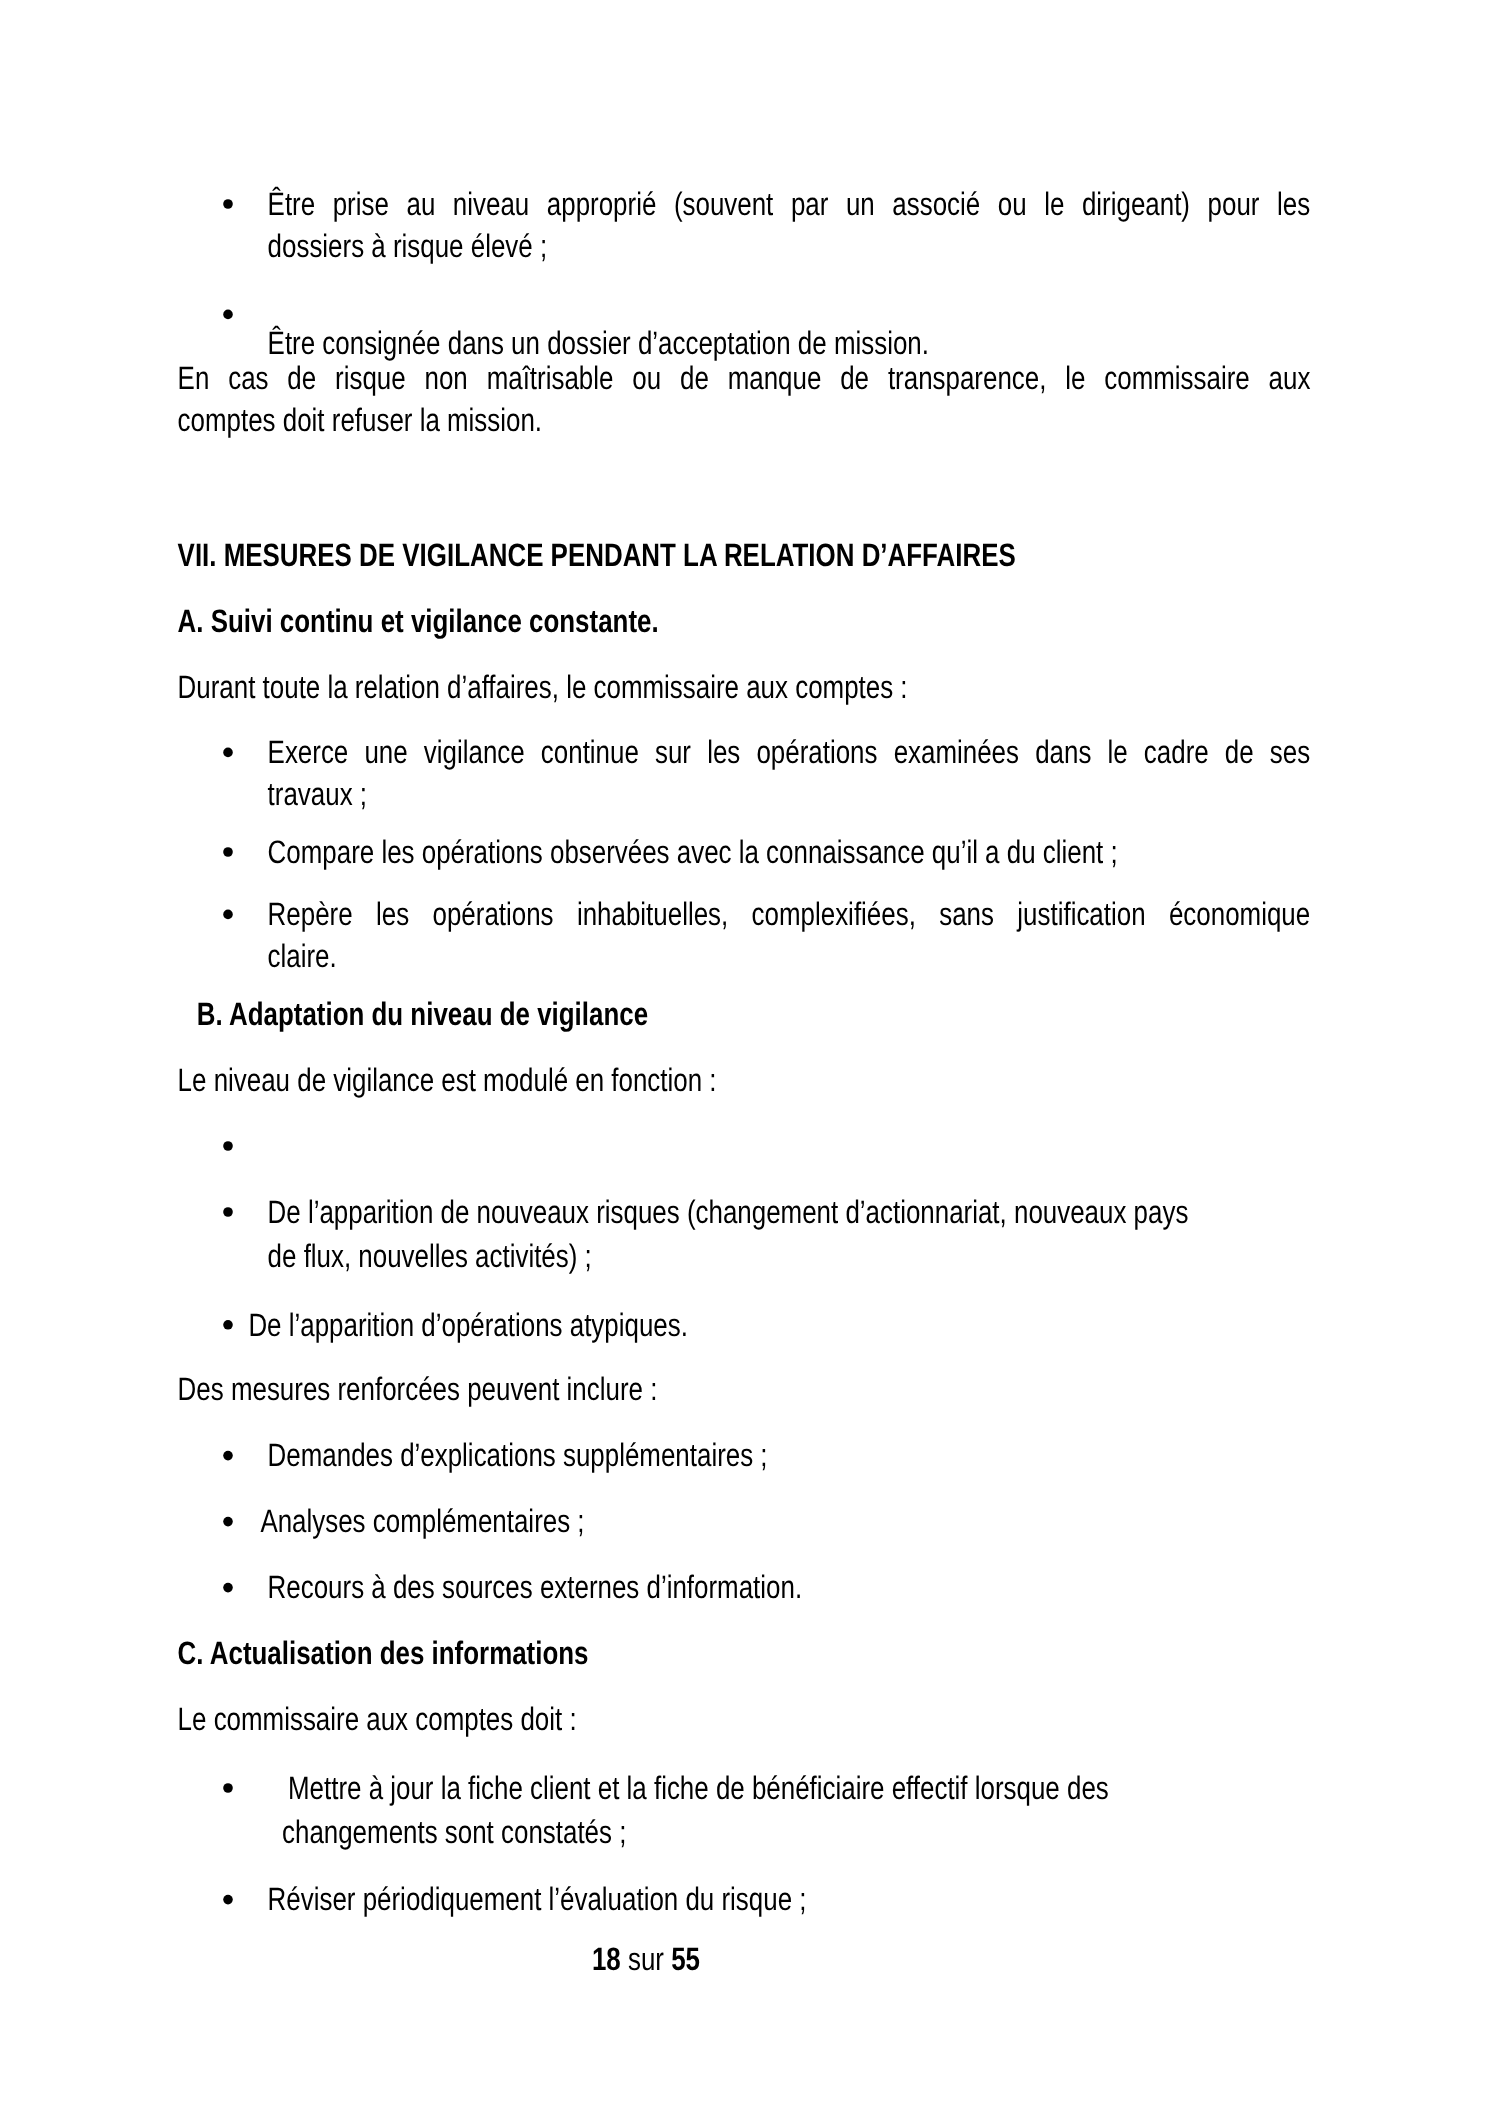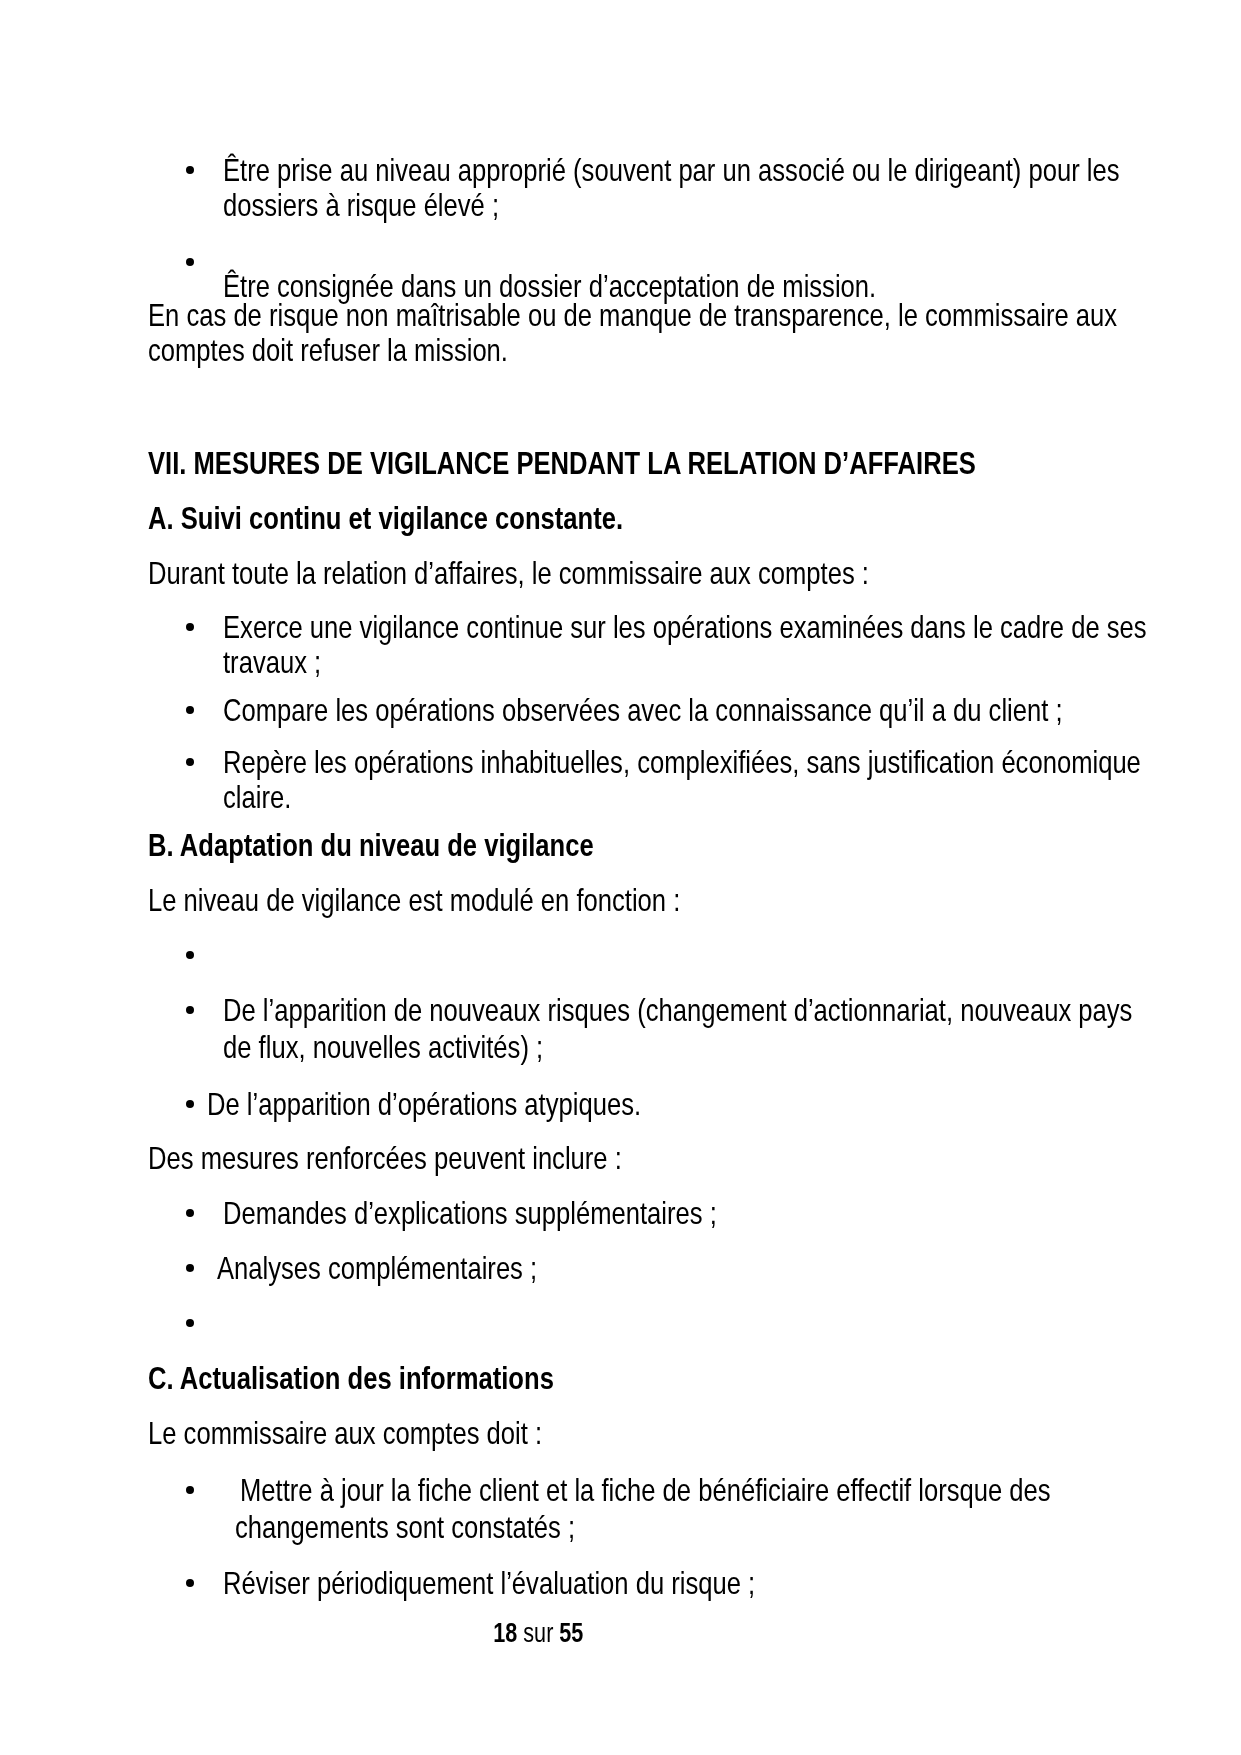--- a/index.html
+++ b/index.html
@@ -1,19 +1,19 @@
 <!DOCTYPE html>
 <html><head>
 <meta charset="utf-8">
 <style>
   html, body { margin: 0; padding: 0; background: #ffffff; }
   body { width: 1241px; height: 1755px; position: relative; overflow: hidden;
          font-family: "Liberation Sans", sans-serif; color: #000000; }
   .page { position: absolute; left: 0; top: 0; width: 1241px; height: 1755px; background: #ffffff; }
-  .line { position: absolute; height: 32px; line-height: 32px; white-space: nowrap; font-size: 32px; }
+  .line { position: absolute; height: 32px; line-height: 32px; white-space: nowrap; font-size: 27px; }
   .sx { display: inline-block; transform-origin: 0 50%; transform: scaleX(0.8); }
   .just { text-align: justify; text-align-last: justify; }
   .b { font-weight: bold; }
   .bullet { position: absolute; width: 8px; height: 8px; border-radius: 50%; background: #000; }
   .pagenum { position: absolute; left: 0; width: 1076px; text-align: center; font-size: 27px; height: 32px; line-height: 32px; }
   .pagenum .sx { transform-origin: 50% 50%; }
 </style>
 </head>
 <body>
 
@@ -65,21 +65,21 @@
   </div>
 
   <div class="bullet" style="left:186px; top:758px;"></div>
   <div class="line just" style="left:223px; top:746px; width:869px;">
     <span class="sx" style="width:1086px;">Repère les opérations inhabituelles, complexifiées, sans justification économique</span>
   </div>
   <div class="line" style="left:223px; top:781px;">
     <span class="sx">claire.</span>
   </div>
 
-  <div class="line b" style="left:148px; top:829px;">
+  <div class="line b" style="left:164px; top:829px;">
     <span class="sx">B. Adaptation du niveau de vigilance</span>
   </div>
 
   <div class="line" style="left:148px; top:884px;">
     <span class="sx">Le niveau de vigilance est modulé en fonction :</span>
   </div>
 
   <div class="bullet" style="left:186px; top:951px;"></div>
 
   <div class="bullet" style="left:186px; top:1006px;"></div>
@@ -103,20 +103,23 @@
   <div class="line" style="left:223px; top:1197px;">
     <span class="sx">Demandes d’explications supplémentaires ;</span>
   </div>
 
   <div class="bullet" style="left:186px; top:1264px;"></div>
   <div class="line" style="left:217px; top:1252px;">
     <span class="sx">Analyses complémentaires ;</span>
   </div>
 
   <div class="bullet" style="left:186px; top:1319px;"></div>
+  <div class="line" style="left:223px; top:1307px;">
+    <span class="sx">Recours à des sources externes d’information.</span>
+  </div>
 
   <div class="line b" style="left:148px; top:1362px;">
     <span class="sx">C. Actualisation des informations</span>
   </div>
 
   <div class="line" style="left:148px; top:1417px;">
     <span class="sx">Le commissaire aux comptes doit :</span>
   </div>
 
   <div class="bullet" style="left:186px; top:1486px;"></div>

